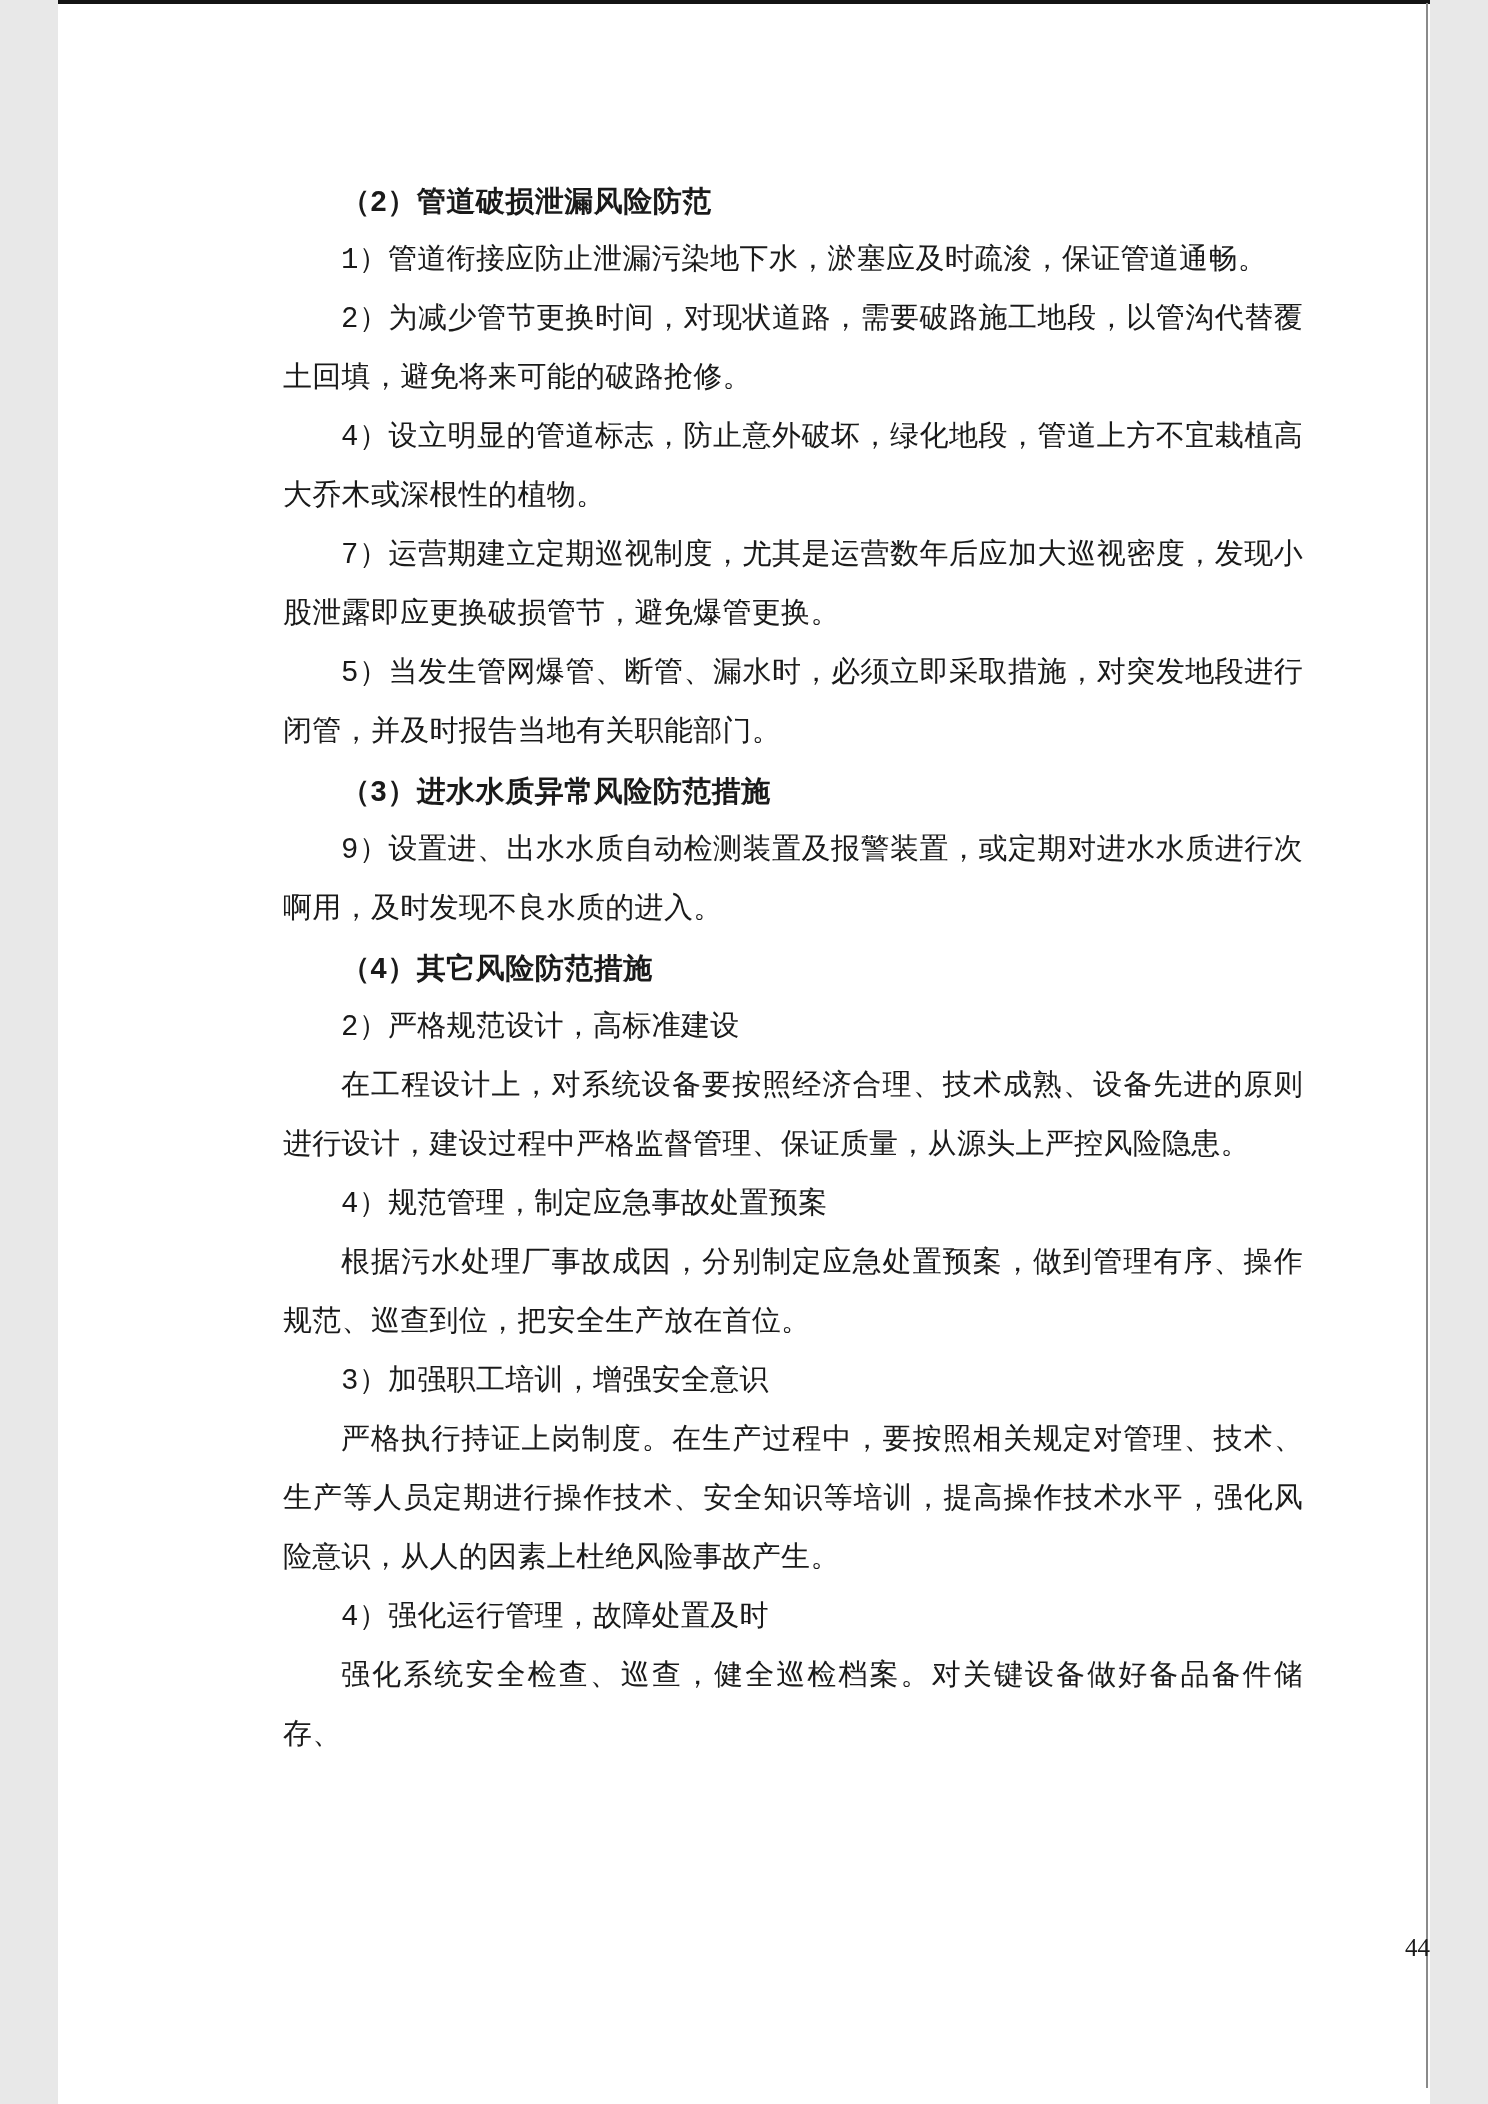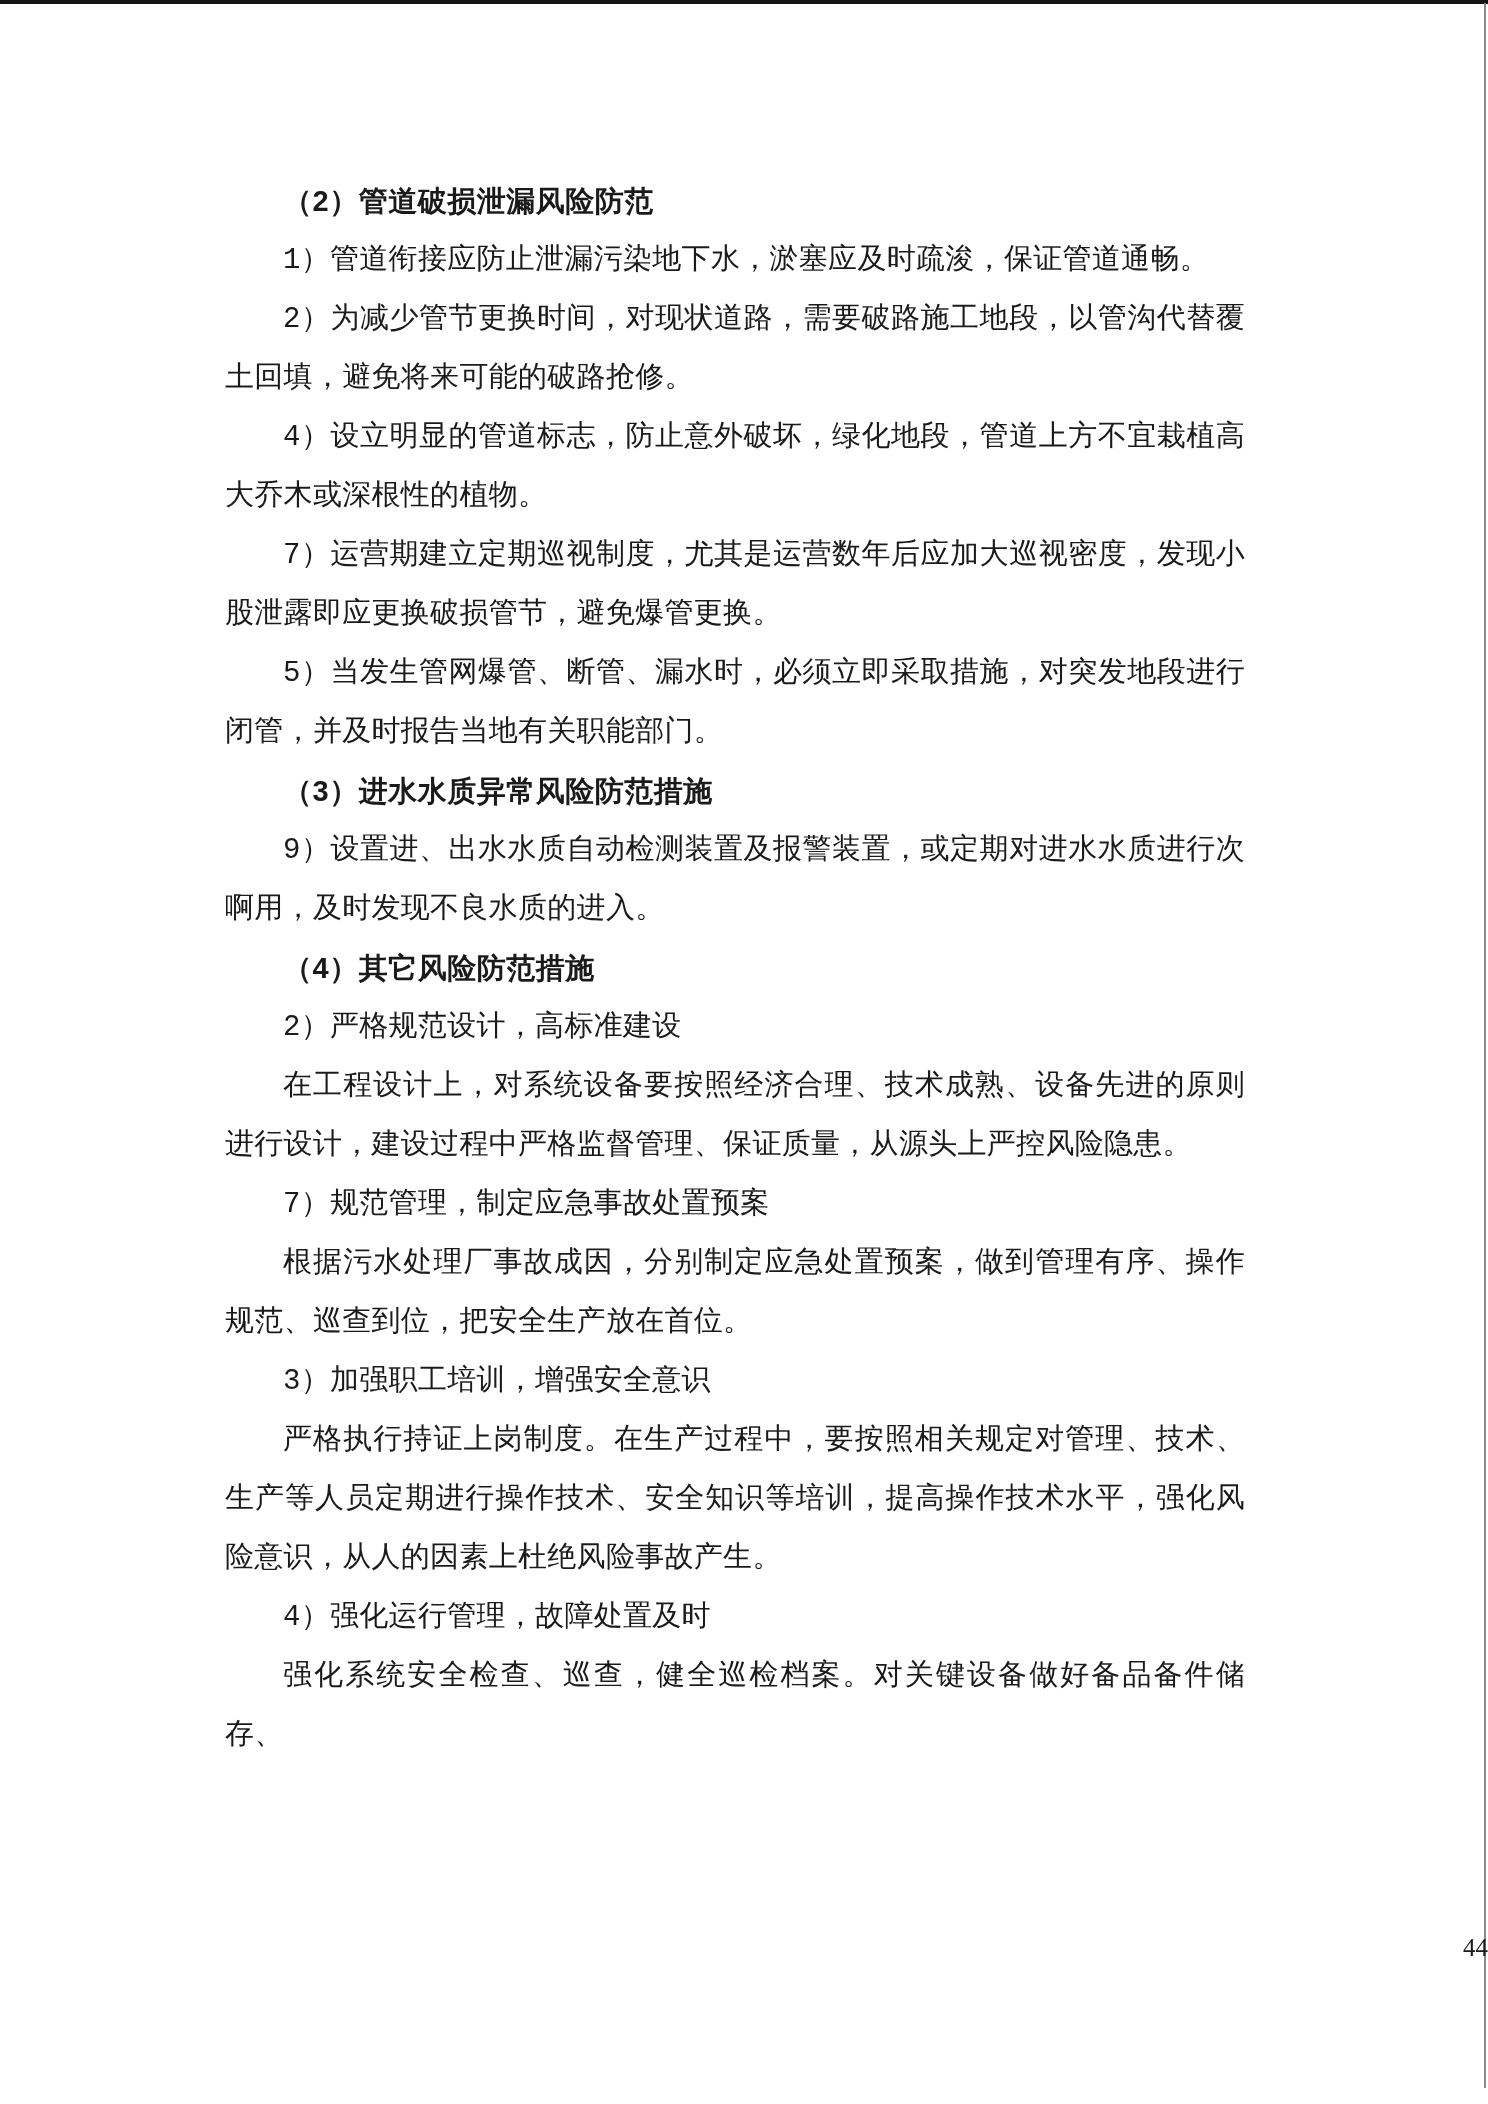--- a/index.html
+++ b/index.html
@@ -2,21 +2,21 @@
 <html><head>
   <meta charset="utf-8">
   <style>
     html, body {
       margin: 0;
       padding: 0;
       background: #e8e8e8;
     }
     .page {
       position: relative;
-      width: 1488px;
+      width: 1372px;
       height: 2104px;
       margin: 0 auto;
       background: #ffffff;
       overflow: hidden;
       font-family: "Liberation Serif", "DejaVu Serif", serif;
       color: #1a1a1a;
     }
     .border-top {
       position: absolute;
       top: 0;
@@ -84,21 +84,21 @@
     <p>4）设立明显的管道标志，防止意外破坏，绿化地段，管道上方不宜栽植高大乔木或深根性的植物。</p>
     <p>7）运营期建立定期巡视制度，尤其是运营数年后应加大巡视密度，发现小股泄露即应更换破损管节，避免爆管更换。</p>
     <p>5）当发生管网爆管、断管、漏水时，必须立即采取措施，对突发地段进行闭管，并及时报告当地有关职能部门。</p>
 
     <h2>（3）进水水质异常风险防范措施</h2>
     <p>9）设置进、出水水质自动检测装置及报警装置，或定期对进水水质进行次啊用，及时发现不良水质的进入。</p>
 
     <h2>（4）其它风险防范措施</h2>
     <p>2）严格规范设计，高标准建设</p>
     <p>在工程设计上，对系统设备要按照经济合理、技术成熟、设备先进的原则进行设计，建设过程中严格监督管理、保证质量，从源头上严控风险隐患。</p>
-    <p>7）规范管理，制定应急事故处置预案</p>
+    <p>4）规范管理，制定应急事故处置预案</p>
     <p>根据污水处理厂事故成因，分别制定应急处置预案，做到管理有序、操作规范、巡查到位，把安全生产放在首位。</p>
     <p>3）加强职工培训，增强安全意识</p>
     <p>严格执行持证上岗制度。在生产过程中，要按照相关规定对管理、技术、生产等人员定期进行操作技术、安全知识等培训，提高操作技术水平，强化风险意识，从人的因素上杜绝风险事故产生。</p>
     <p>4）强化运行管理，故障处置及时</p>
     <p>强化系统安全检查、巡查，健全巡检档案。对关键设备做好备品备件储存、</p>
 
   </div>
 
   <div class="page-number">44</div>
 </div>

